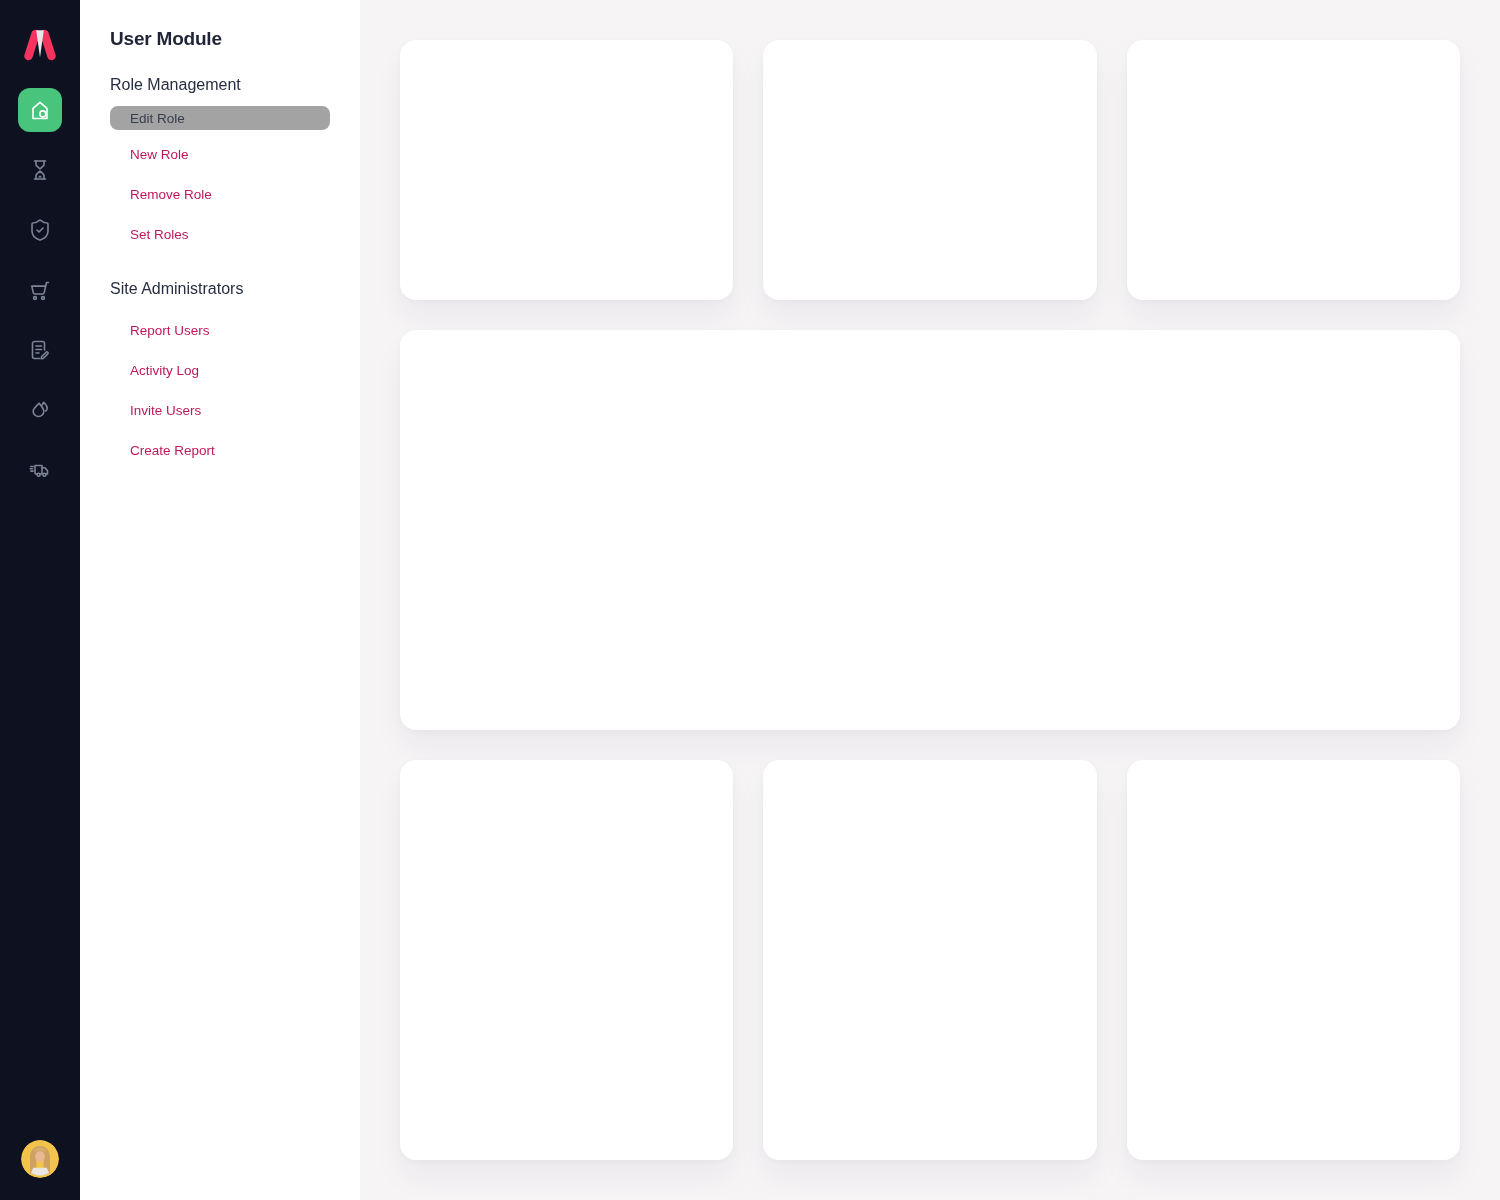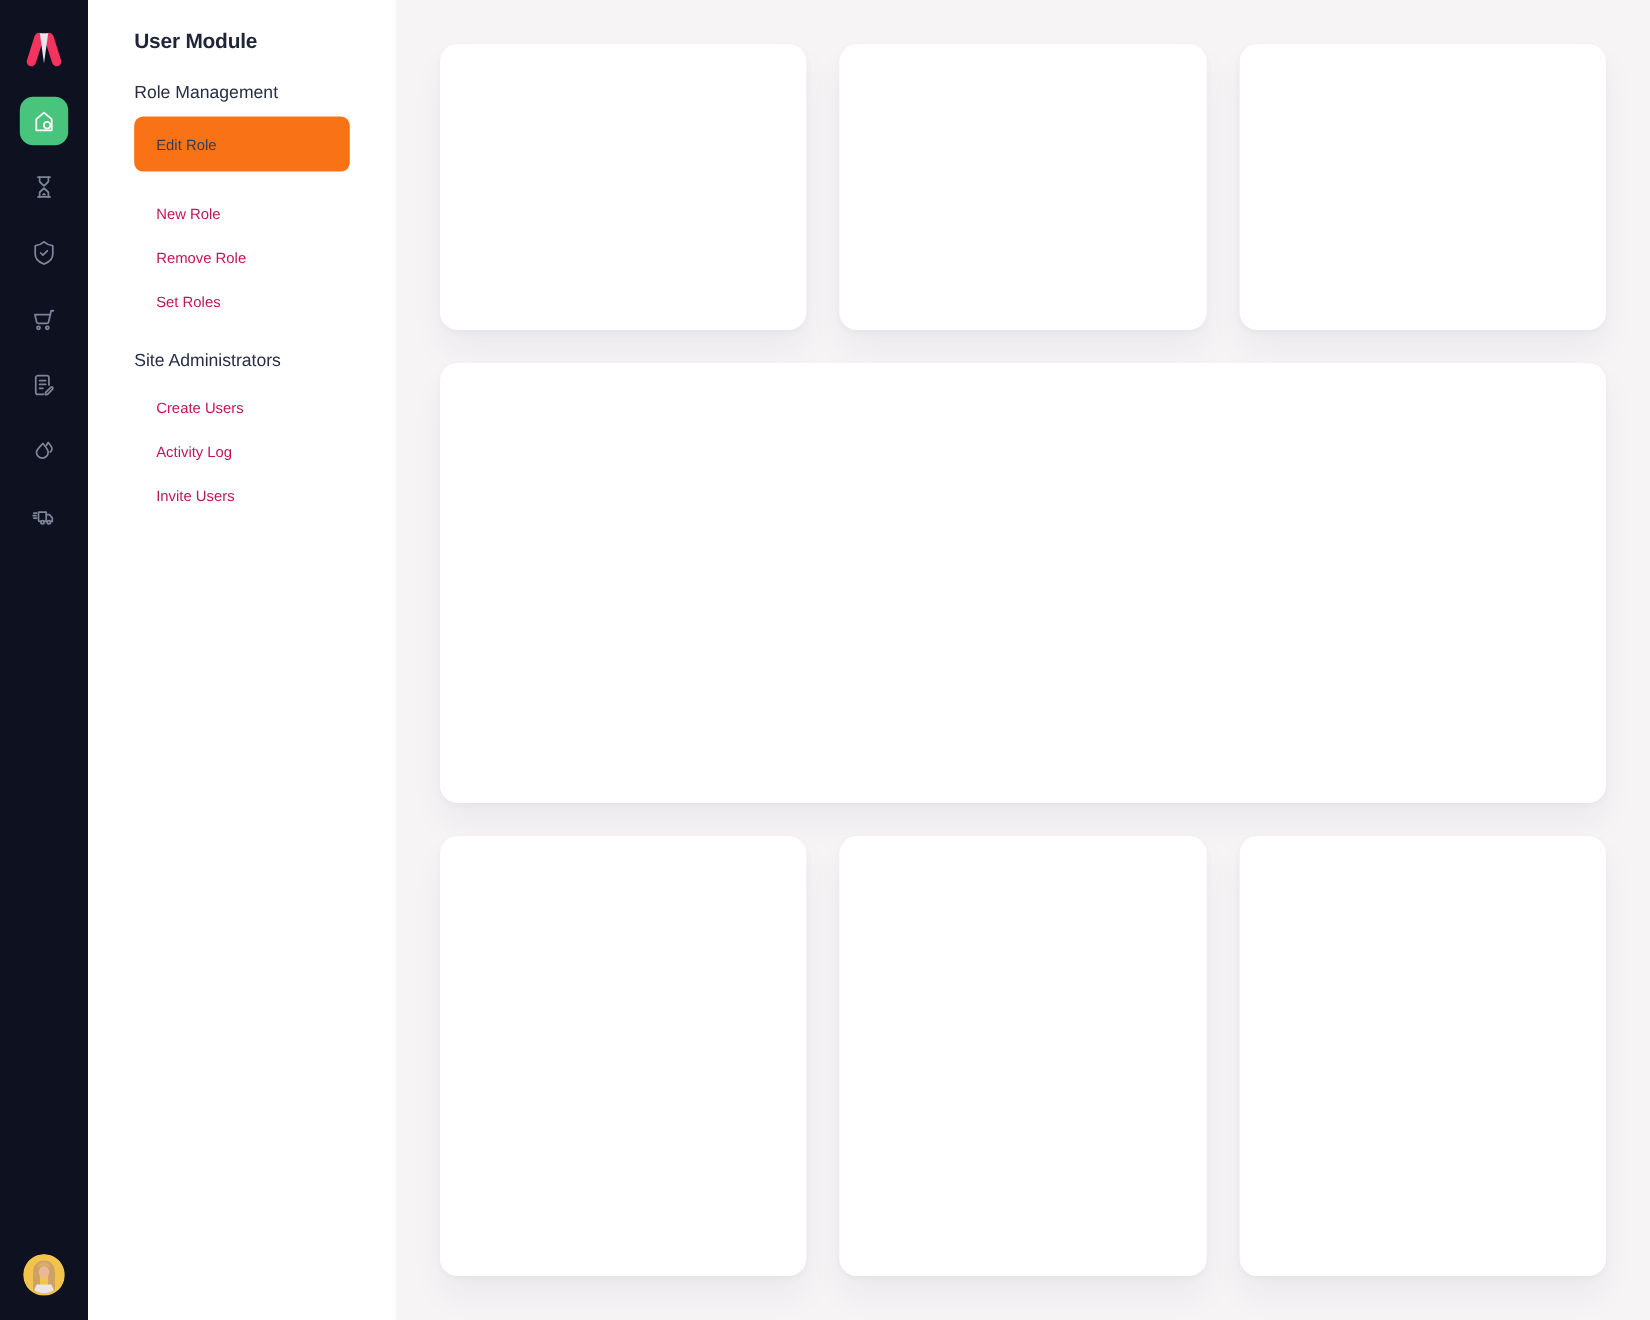--- a/index.html
+++ b/index.html
@@ -19,31 +19,31 @@
   }
   .rail-btn svg { display:block; }
   .rail-btn.active { background:#48c47d; color:#ffffff; }
   .rail-avatar {
     margin-top:auto; margin-bottom:22px; width:38px; height:38px;
     border-radius:50%; overflow:hidden; cursor:pointer;
   }
 
   
   .sidebar {
-    width:280px; flex-shrink:0; background:#ffffff; padding:28px 42px;
+    width:280px; flex-shrink:0; background:#ffffff; padding:28px 30px;
   }
   .sidebar-title { font-size:19px; font-weight:700; color:#1f2537; letter-spacing:-0.2px; }
   .side-section { margin-top:26px; }
   .side-heading { font-size:16px; font-weight:400; color:#272e42; margin-bottom:12px; }
   .nav-item {
     height:40px; display:flex; align-items:center; padding:0 20px;
     font-size:13.5px; font-weight:500; color:#be185d;
     border-radius:8px; cursor:pointer;
   }
-  .nav-item.active { height:50px; background:#f97316; color:#363d52; margin-bottom:18px; }
+  .nav-item.active { height:24px; background:#a3a3a3; color:#363d52; margin-bottom:4px; }
 
   
   .main { flex:1; background:#f6f4f5; padding:40px; overflow:hidden; }
   .grid { display:grid; grid-template-columns:repeat(3, 1fr); gap:30px; }
   .card {
     background:#ffffff; border-radius:16px;
     box-shadow:0 18px 30px rgba(32,36,70,0.05), 0 2px 6px rgba(32,36,70,0.03);
   }
   .card.sm   { height:260px; }
   .card.wide { grid-column:1 / -1; height:400px; }
@@ -162,23 +162,24 @@
     <div class="side-section">
       <div class="side-heading">Role Management</div>
       <div class="nav-item active">Edit Role</div>
       <div class="nav-item">New Role</div>
       <div class="nav-item">Remove Role</div>
       <div class="nav-item">Set Roles</div>
     </div>
 
     <div class="side-section">
       <div class="side-heading">Site Administrators</div>
-      <div class="nav-item">Create Users</div>
+      <div class="nav-item">Report Users</div>
       <div class="nav-item">Activity Log</div>
       <div class="nav-item">Invite Users</div>
+      <div class="nav-item">Create Report</div>
     </div>
   </aside>
 
   <main class="main">
     <div class="grid">
       <div class="card sm"></div>
       <div class="card sm"></div>
       <div class="card sm"></div>
       <div class="card wide"></div>
       <div class="card tall"></div>

